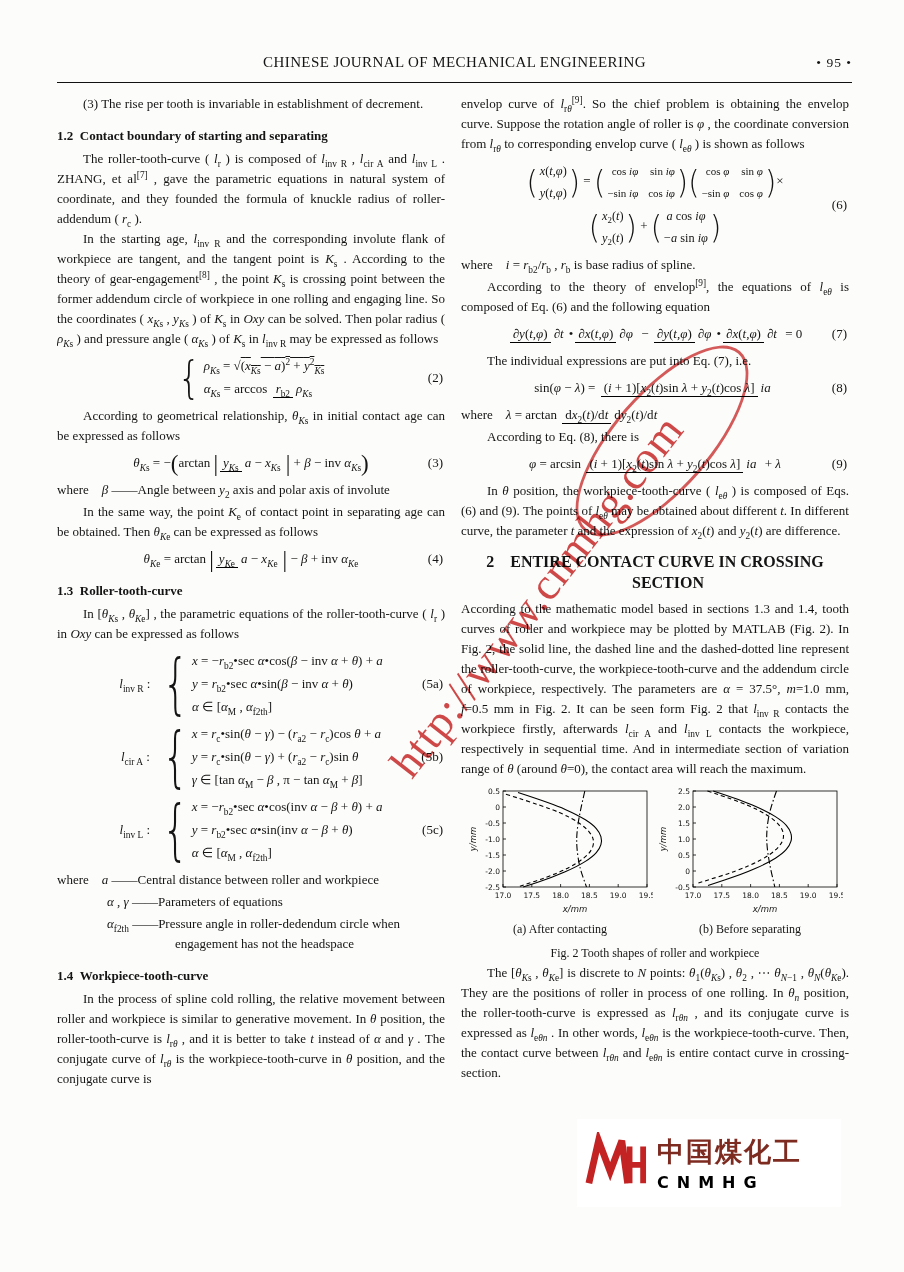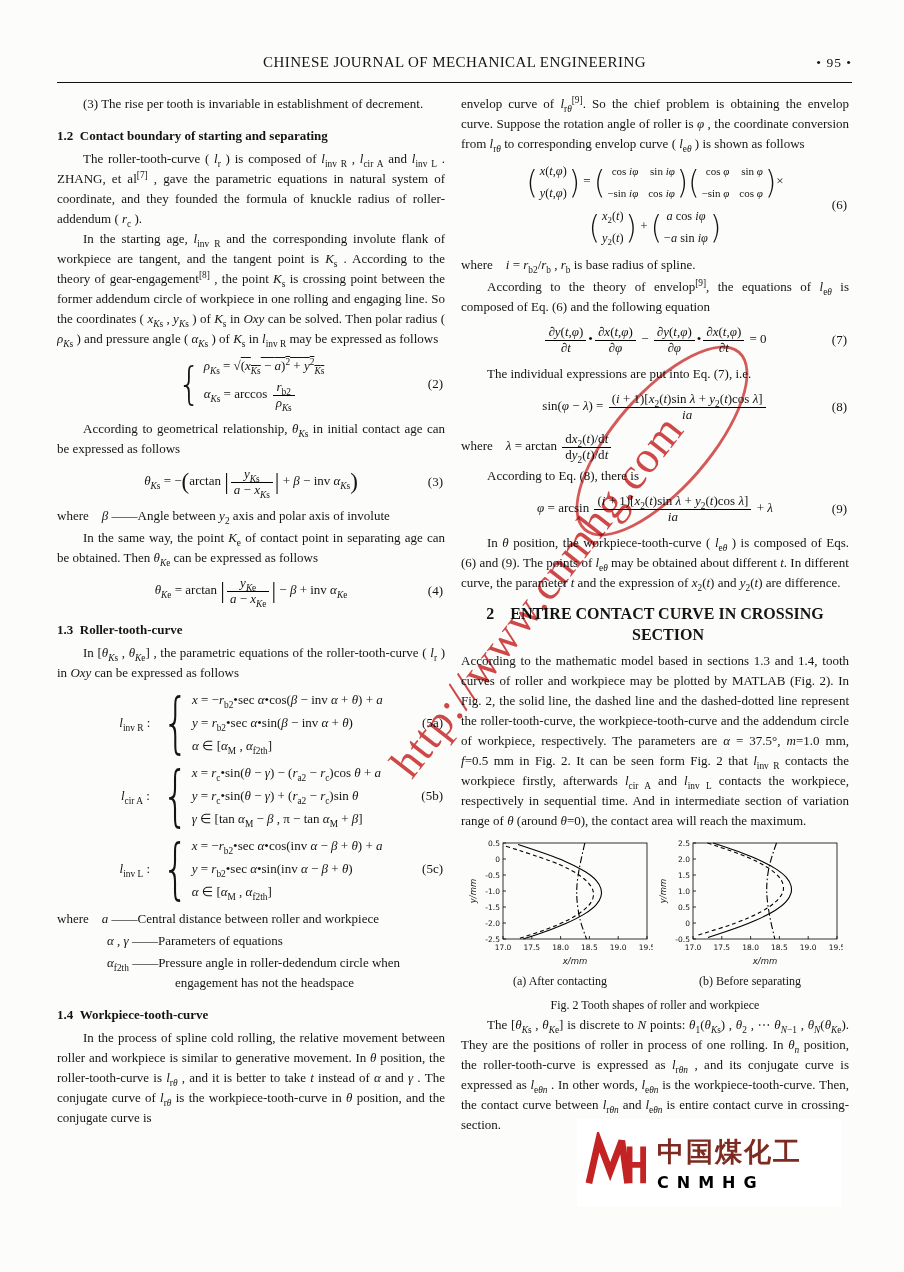--- a/index.html
+++ b/index.html
@@ -29,21 +29,21 @@
   
   .eq { position:relative; display:flex; align-items:center; justify-content:center; gap:6px; margin:7px 0; text-align:left; }
   .eq .num { position:absolute; right:2px; top:50%; transform:translateY(-50%); }
   .eqcolumn { display:flex; flex-direction:column; align-items:center; row-gap:3px; }
   .cases { display:inline-flex; align-items:center; gap:3px; }
   .lb { font-family:"DejaVu Sans", sans-serif; font-weight:200; display:inline-block; line-height:1; }
   .lb2 { font-size:36px; transform:scaleY(1.25); }
   .lb3 { font-size:42px; transform:scaleY(1.55); }
   .cl { display:inline-flex; flex-direction:column; align-items:flex-start; row-gap:3px; }
   .eqlabel { margin-right:6px; }
-  .frac { display:inline-flex; flex-direction:column; vertical-align:middle; text-align:center; margin:1px 2px; line-height:1.15; }
+  .frac { display:inline-flex; flex-direction:row; vertical-align:middle; text-align:center; margin:1px 2px; line-height:1.15; }
   .ft { border-bottom:1px solid #000; padding:0 3px; }
   .fb { padding:0 3px; }
   .ovl { text-decoration:overline; }
   .b1 { font-size:23px; display:inline-block; vertical-align:middle; line-height:0; font-weight:300; }
   .mx { display:inline-flex; align-items:center; vertical-align:middle; }
   .mx .p { font-family:"DejaVu Sans", sans-serif; font-weight:200; font-size:29px; transform:scaleY(1.12); line-height:1; }
   .c1 { display:inline-grid; grid-template-columns:auto; row-gap:2px; text-align:center; padding:0 2px; font-size:12.3px; }
   .c2 { display:inline-grid; grid-template-columns:auto auto; gap:2px 10px; text-align:right; padding:0 2px; font-size:11px; }
   sub, sup { line-height:0; font-size:72%; }
 

